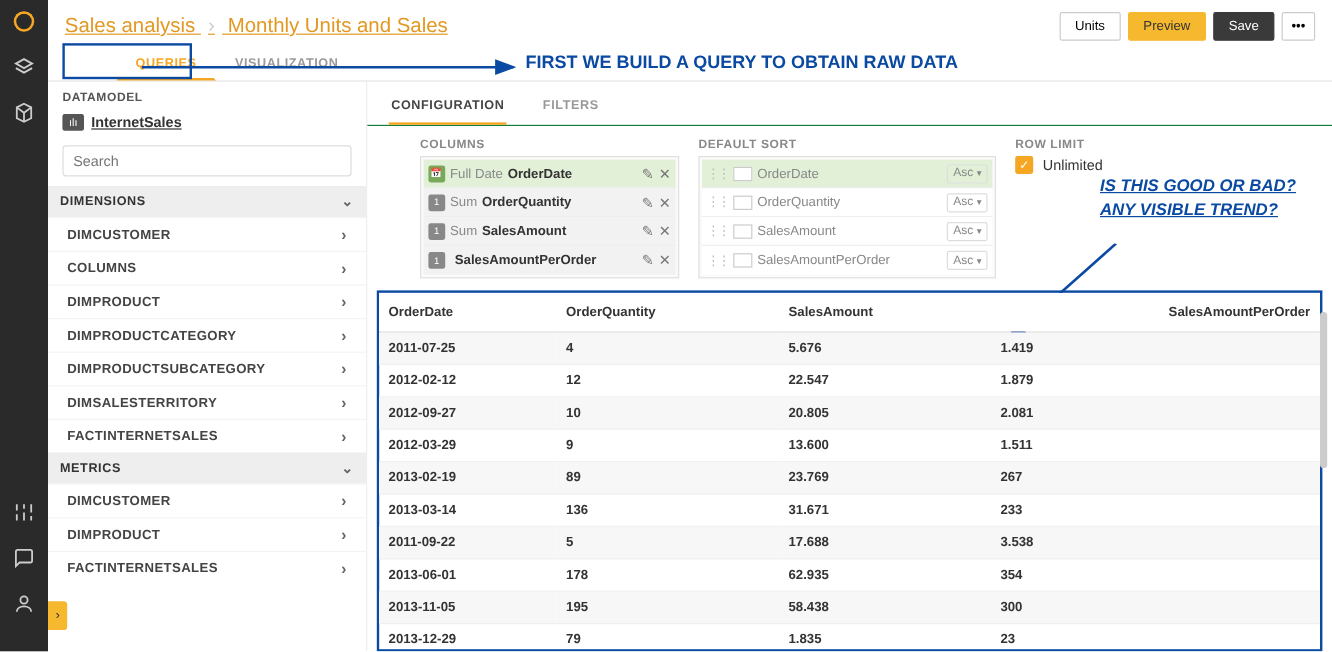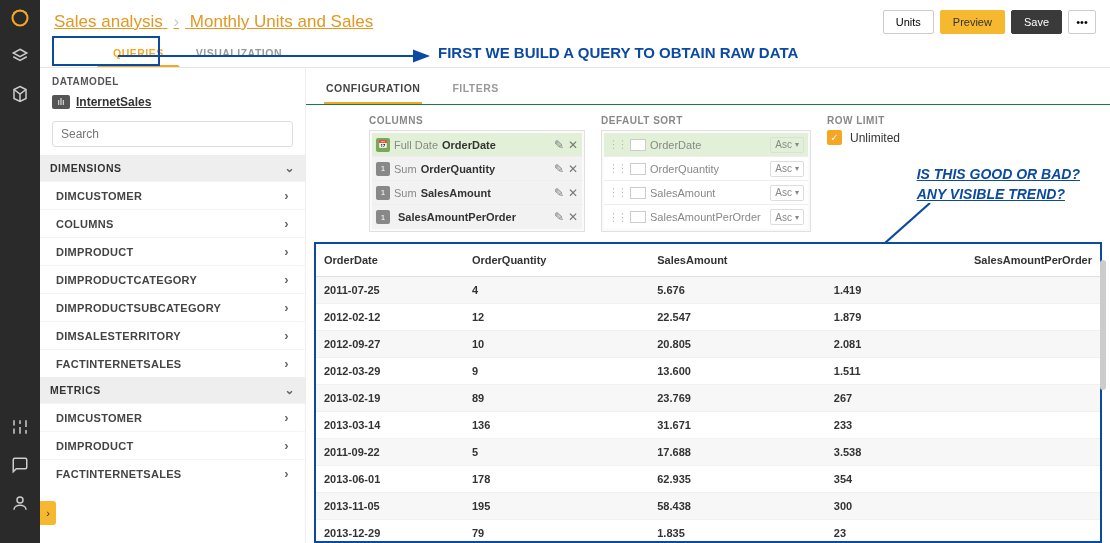--- a/index.html
+++ b/index.html
@@ -43,21 +43,21 @@
   .tree-item { padding: 6px 16px; font-size: 11px; font-weight: 700; letter-spacing: 0.3px; color: #444; display: flex; justify-content: space-between; align-items: center; cursor: pointer; border-top: 1px solid #f4f4f4; gap: 40px; }
   .tree-item .chev-r { color: #666; font-size: 13px; }
   
   .right { flex: 1; display: flex; flex-direction: column; overflow: hidden; }
   .config-tabs { display: flex; gap: 28px; padding: 10px 18px 0; border-bottom: 1px solid #15803d; }
   .config-tab { font-size: 10.5px; font-weight: 700; letter-spacing: 0.5px; padding: 4px 2px 8px; color: #999; cursor: pointer; }
   .config-tab.active { color: #444; border-bottom: 2px solid #f5a623; }
   .config-body { padding: 10px 18px 0; display: flex; gap: 16px; position: relative; justify-content: center; }
   .cfg-col { display: flex; flex-direction: column; }
   .cfg-col.cols { width: 216px; }
-  .cfg-col.sort { width: 210px; }
+  .cfg-col.sort { width: 248px; }
   .cfg-col.limit { width: 220px; }
   .cfg-h { font-size: 10px; font-weight: 600; letter-spacing: 0.5px; color: #888; margin-bottom: 4px; }
   .chip-stack { border: 1px solid #e0e0e0; background: #fafafa; padding: 2px; display: flex; flex-direction: column; max-height: 120px; overflow: hidden; }
   .chip { height: 24px; display: flex; align-items: center; gap: 4px; padding: 0 4px; font-size: 11px; border-bottom: 1px solid #eee; }
   .chip:last-child { border-bottom: none; }
   .cols .chip:nth-child(1) { background: #e3f0d8; }
   .cols .chip { background: #f2f2f2; }
   .cols .chip:nth-child(1) { background: #e3f0d8; }
   .chip .badge { width: 14px; height: 14px; background: #888; color: #fff; font-size: 8px; display: flex; align-items: center; justify-content: center; border-radius: 2px; }
   .chip .badge.cal { background: #7aa85b; }
@@ -66,21 +66,21 @@
   .chip .icons { margin-left: auto; display: flex; gap: 4px; color: #777; }
   .chip .icons span { cursor: pointer; font-size: 12px; }
   .sort .chip { background: #fff; }
   .sort .chip:nth-child(1) { background: #e3f0d8; }
   .sort .grip { color: #bbb; font-size: 11px; letter-spacing: -2px; }
   .sort .sblank { width: 16px; height: 12px; border: 1px solid #ccc; background: #fff; }
   .sort .dir { margin-left: auto; font-size: 10px; color: #888; border: 1px solid #ddd; padding: 0 4px; height: 16px; display: flex; align-items: center; gap: 3px; cursor: pointer; border-radius: 2px; }
   .limit-row { display: flex; align-items: center; gap: 8px; font-size: 12px; }
   .chk { width: 15px; height: 15px; background: #f5a623; border-radius: 2px; display: flex; align-items: center; justify-content: center; color: #fff; font-size: 10px; }
   
-  .ann-right { position: absolute; right: 30px; top: 60px; color: #0b4aa2; font-weight: 700; font-size: 14px; font-style: italic; text-align: left; text-decoration: underline; line-height: 1.4; pointer-events: none; }
+  .ann-right { position: absolute; right: 30px; top: 40px; color: #0b4aa2; font-weight: 700; font-size: 14px; font-style: italic; text-align: left; text-decoration: underline; line-height: 1.4; pointer-events: none; }
   .arrow-svg { position: absolute; pointer-events: none; }
   
   .tbl-wrap { flex: 1; position: relative; margin: 10px 8px 0 8px; overflow: hidden; border: 2.5px solid #0b4aa2; }
   .tbl-scroll { height: 100%; overflow-y: auto; }
   table { width: 100%; border-collapse: collapse; font-size: 11px; }
   thead th { text-align: left; font-weight: 700; font-size: 11px; padding: 10px 8px; border-bottom: 1px solid #e0e0e0; background: #fff; position: sticky; top: 0; }
   tbody td { padding: 7px 8px; border-bottom: 1px solid #f0f0f0; font-weight: bold; }
   tbody tr:nth-child(odd) { background: #f7f7f7; }
   .scrollbar-fake { position: absolute; right: 4px; top: 260px; width: 6px; height: 130px; background: #ccc; border-radius: 3px; }
 </style>

